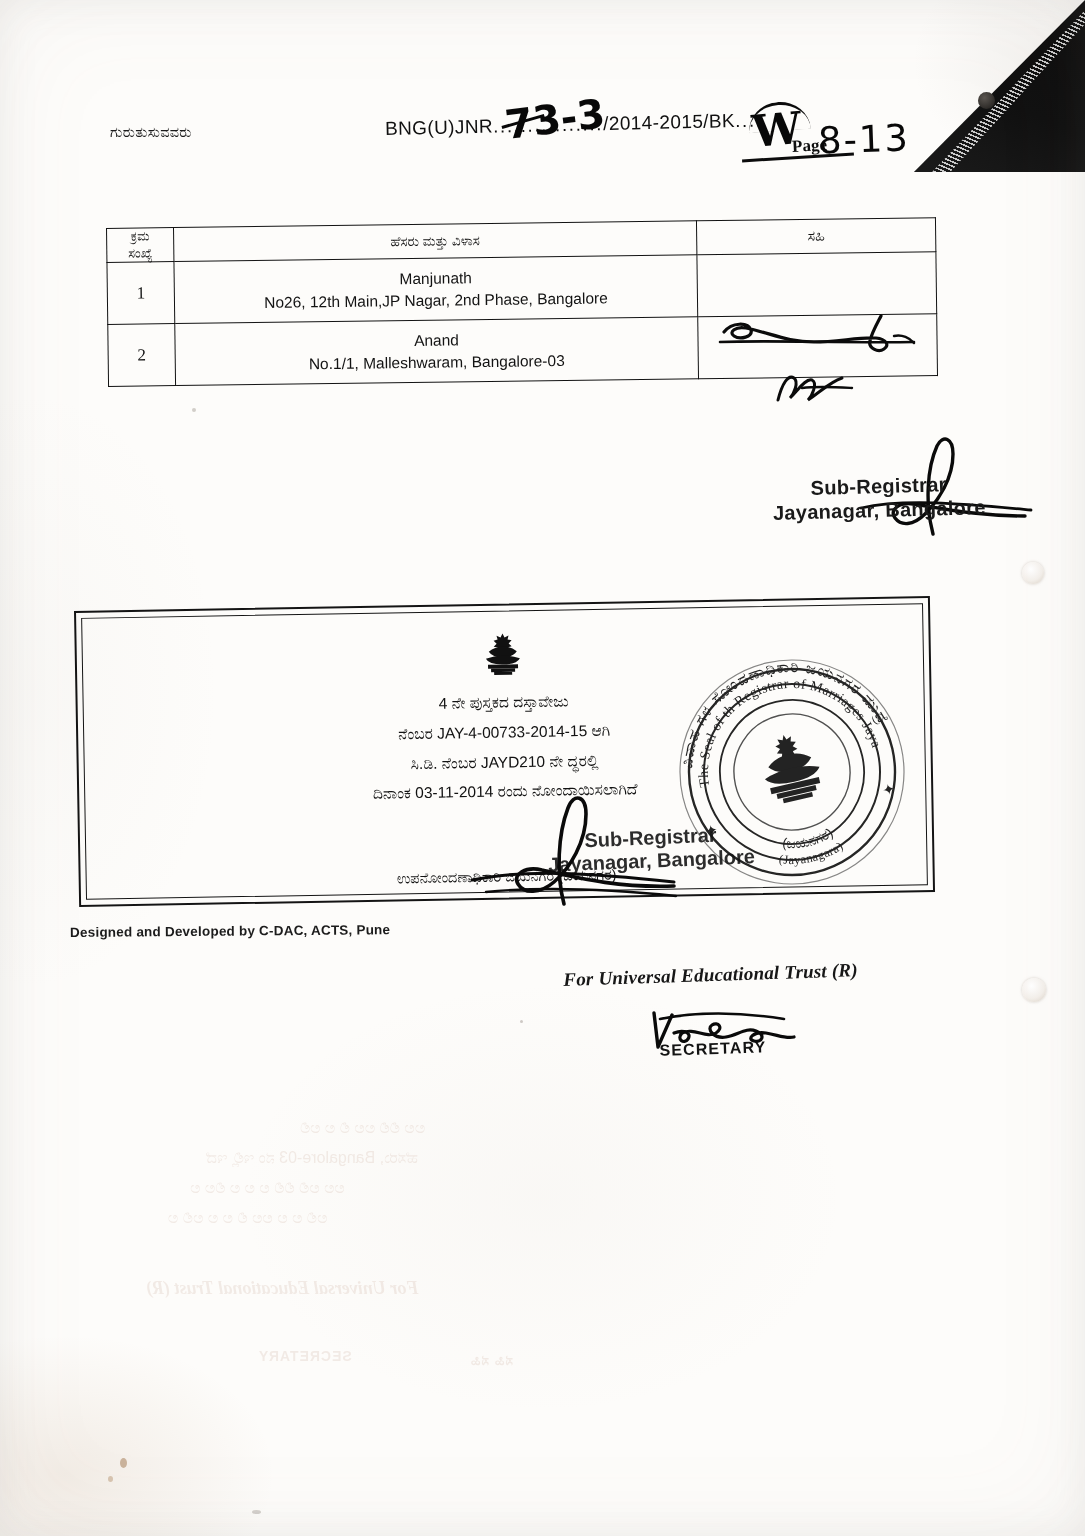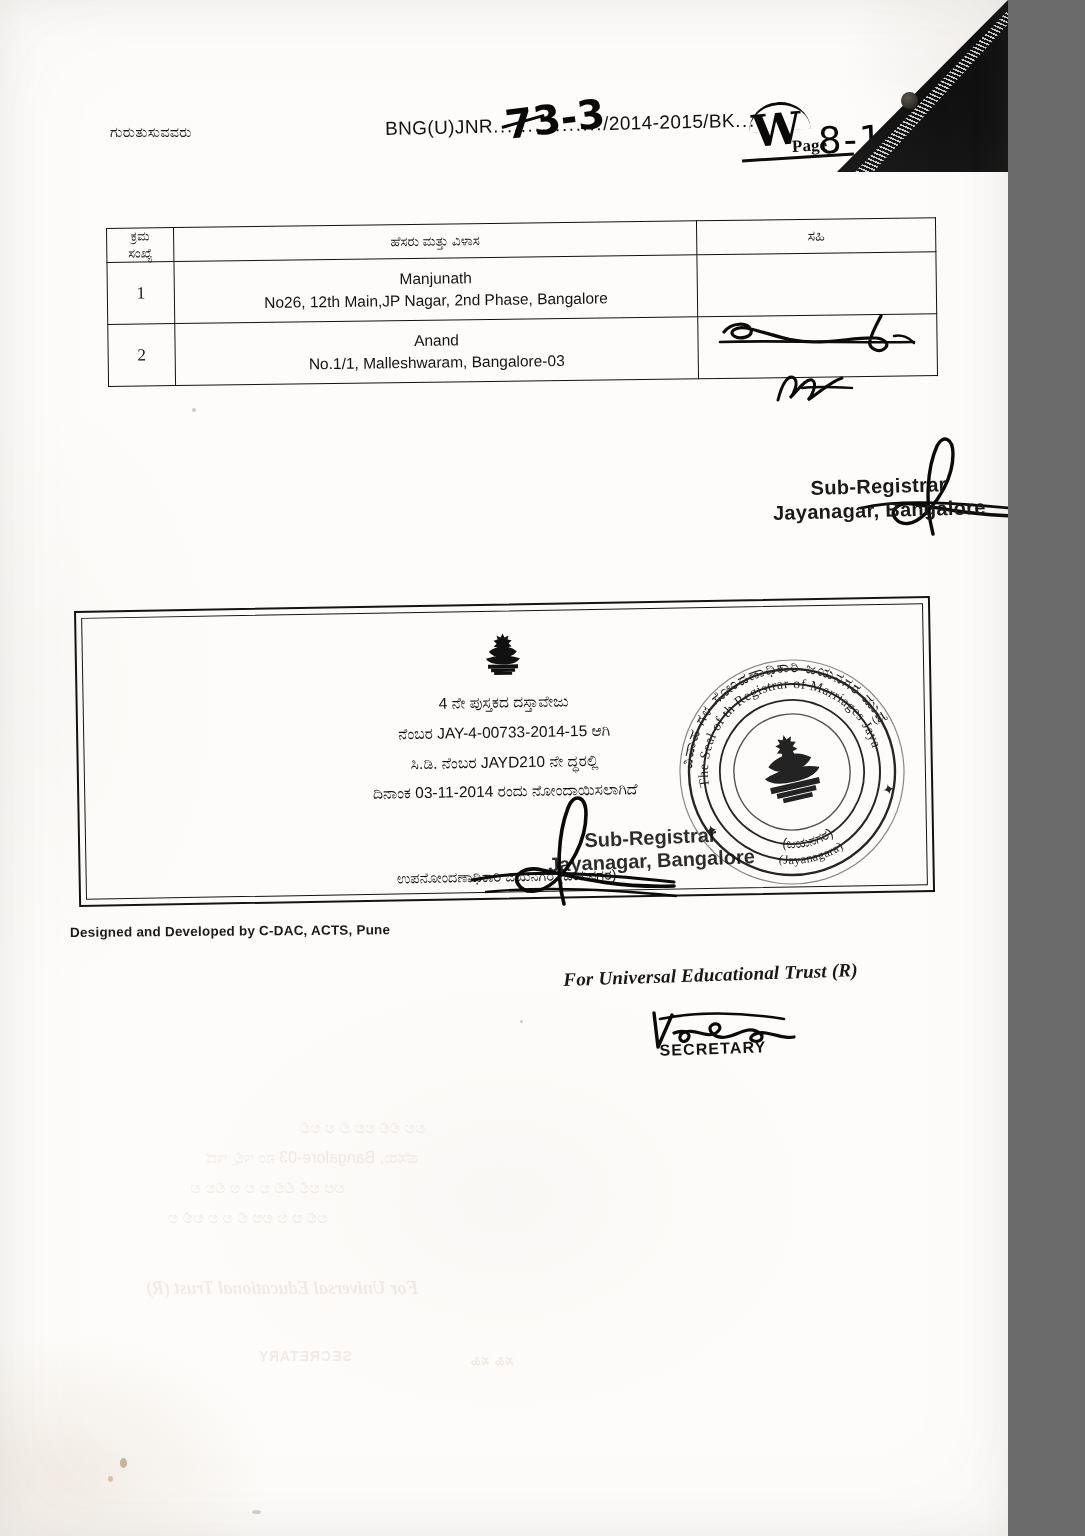--- a/index.html
+++ b/index.html
@@ -1,20 +1,20 @@
 <!DOCTYPE html>
 <html><head>
 <meta charset="utf-8">
 <style>
   html,body{margin:0;padding:0;background:#6b6b6b;}
   body{font-family:"Liberation Sans",sans-serif;}
 
   .page{
     position:relative;
-    width:1008px;height:1536px;
+    width:1085px;height:1536px;
     background:#fdfcfa;
     overflow:hidden;
     color:#141414;
   }
 
   
   .grain{
     position:absolute;inset:0;pointer-events:none;
     background:
       radial-gradient(ellipse 300px 200px at 6% 96%, rgba(170,130,90,.13), transparent 70%),

